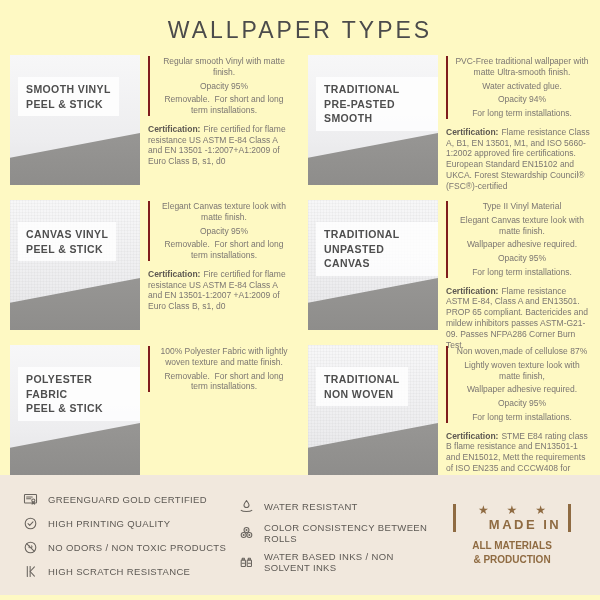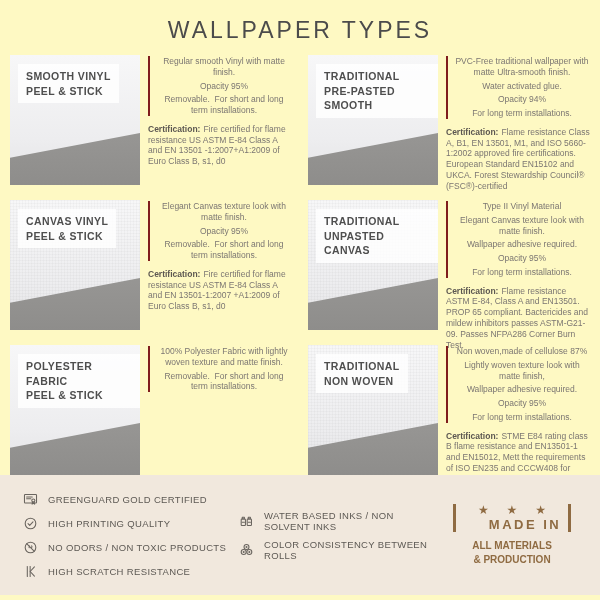--- a/index.html
+++ b/index.html
@@ -17,21 +17,21 @@
   .thumb{position:relative;width:130px;height:130px;flex:none;margin-right:8px;overflow:hidden;}
   .wall{position:absolute;inset:0;
         background:linear-gradient(180deg,#f7f7f8 0%,#ededef 65%,#e3e3e5 100%);}
   .thumb.texture .wall{background-image:
         repeating-linear-gradient(0deg,rgba(0,0,0,0.025) 0 1px,transparent 1px 3px),
         repeating-linear-gradient(90deg,rgba(0,0,0,0.025) 0 1px,transparent 1px 3px),
         linear-gradient(180deg,#f7f7f8 0%,#ededef 65%,#e3e3e5 100%);}
   .floor{position:absolute;inset:0;
         background:linear-gradient(180deg,#a4a3a1 0%,#8e8d8b 100%);
         clip-path:polygon(0 79%,100% 60%,100% 100%,0 100%);}
-  .chip{position:absolute;top:9px;left:8px;background:rgba(255,255,255,0.82);
+  .chip{position:absolute;top:22px;left:8px;background:rgba(255,255,255,0.82);
         padding:5px 8px;font-size:10.5px;font-weight:bold;color:#4e4e4e;
         letter-spacing:0.4px;line-height:1.4;}
   .text{flex:1;padding-top:1px;font-size:8.5px;color:#7b7672;line-height:1.27;}
   .desc{border-left:2px solid #7f1d1d;padding-left:6px;text-align:center;}
   .desc p{margin:0 0 3px;white-space:pre-wrap;}
   .cert{margin-top:8px;}
   .cert-label{font-weight:bold;color:#5c5751;margin-right:3px;}
 
   
   .footer{margin-top:auto;margin-bottom:5px;background:#f1e8dd;height:123px;
@@ -225,39 +225,46 @@
             <path d="M11.5 5v14"></path>
             <path d="M17.5 5.5l-6 6.5 6 6.5"></path>
           </svg>
         <span>HIGH SCRATCH RESISTANCE</span>
       </div>
     </div>
 
     <div class="fcol fcol2">
       <div class="feature">
         <svg viewBox="0 0 24 24">
-            <rect x="4.5" y="10" width="6" height="9" rx="1"></rect>
-            <rect x="6" y="7.5" width="3" height="2.5"></rect>
-            <rect x="13" y="10" width="6" height="9" rx="1"></rect>
-            <rect x="14.5" y="7.5" width="3" height="2.5"></rect>
-            <path d="M6 14.5h3M14.5 14.5h3"></path>
-          </svg>
-        <span>WATER BASED INKS / NON SOLVENT INKS</span>
+            <path d="M12 3.5c2.2 2.8 3.6 4.6 3.6 6.4a3.6 3.6 0 1 1-7.2 0c0-1.8 1.4-3.6 3.6-6.4z"></path>
+            <path d="M4.5 17.5c2.5 2.2 12.5 2.2 15 0"></path>
+          </svg>
+        <span>WATER RESISTANT</span>
       </div>
       <div class="feature">
         <svg viewBox="0 0 24 24">
             <circle cx="8" cy="15.5" r="3.5"></circle>
             <circle cx="16" cy="15.5" r="3.5"></circle>
             <circle cx="12" cy="8.5" r="3.5"></circle>
             <circle cx="8" cy="15.5" r="0.7"></circle>
             <circle cx="16" cy="15.5" r="0.7"></circle>
             <circle cx="12" cy="8.5" r="0.7"></circle>
           </svg>
         <span>COLOR CONSISTENCY BETWEEN ROLLS</span>
       </div>
+      <div class="feature">
+        <svg viewBox="0 0 24 24">
+            <rect x="4.5" y="10" width="6" height="9" rx="1"></rect>
+            <rect x="6" y="7.5" width="3" height="2.5"></rect>
+            <rect x="13" y="10" width="6" height="9" rx="1"></rect>
+            <rect x="14.5" y="7.5" width="3" height="2.5"></rect>
+            <path d="M6 14.5h3M14.5 14.5h3"></path>
+          </svg>
+        <span>WATER BASED INKS / NON SOLVENT INKS</span>
+      </div>
     </div>
 
     <div class="badge">
       <div class="badge-core">
         <div class="bar"></div>
         <div class="badge-mid">
           <div class="stars">★ ★ ★</div>
           <div class="made-in">MADE IN</div>
         </div>
         <div class="bar"></div>

